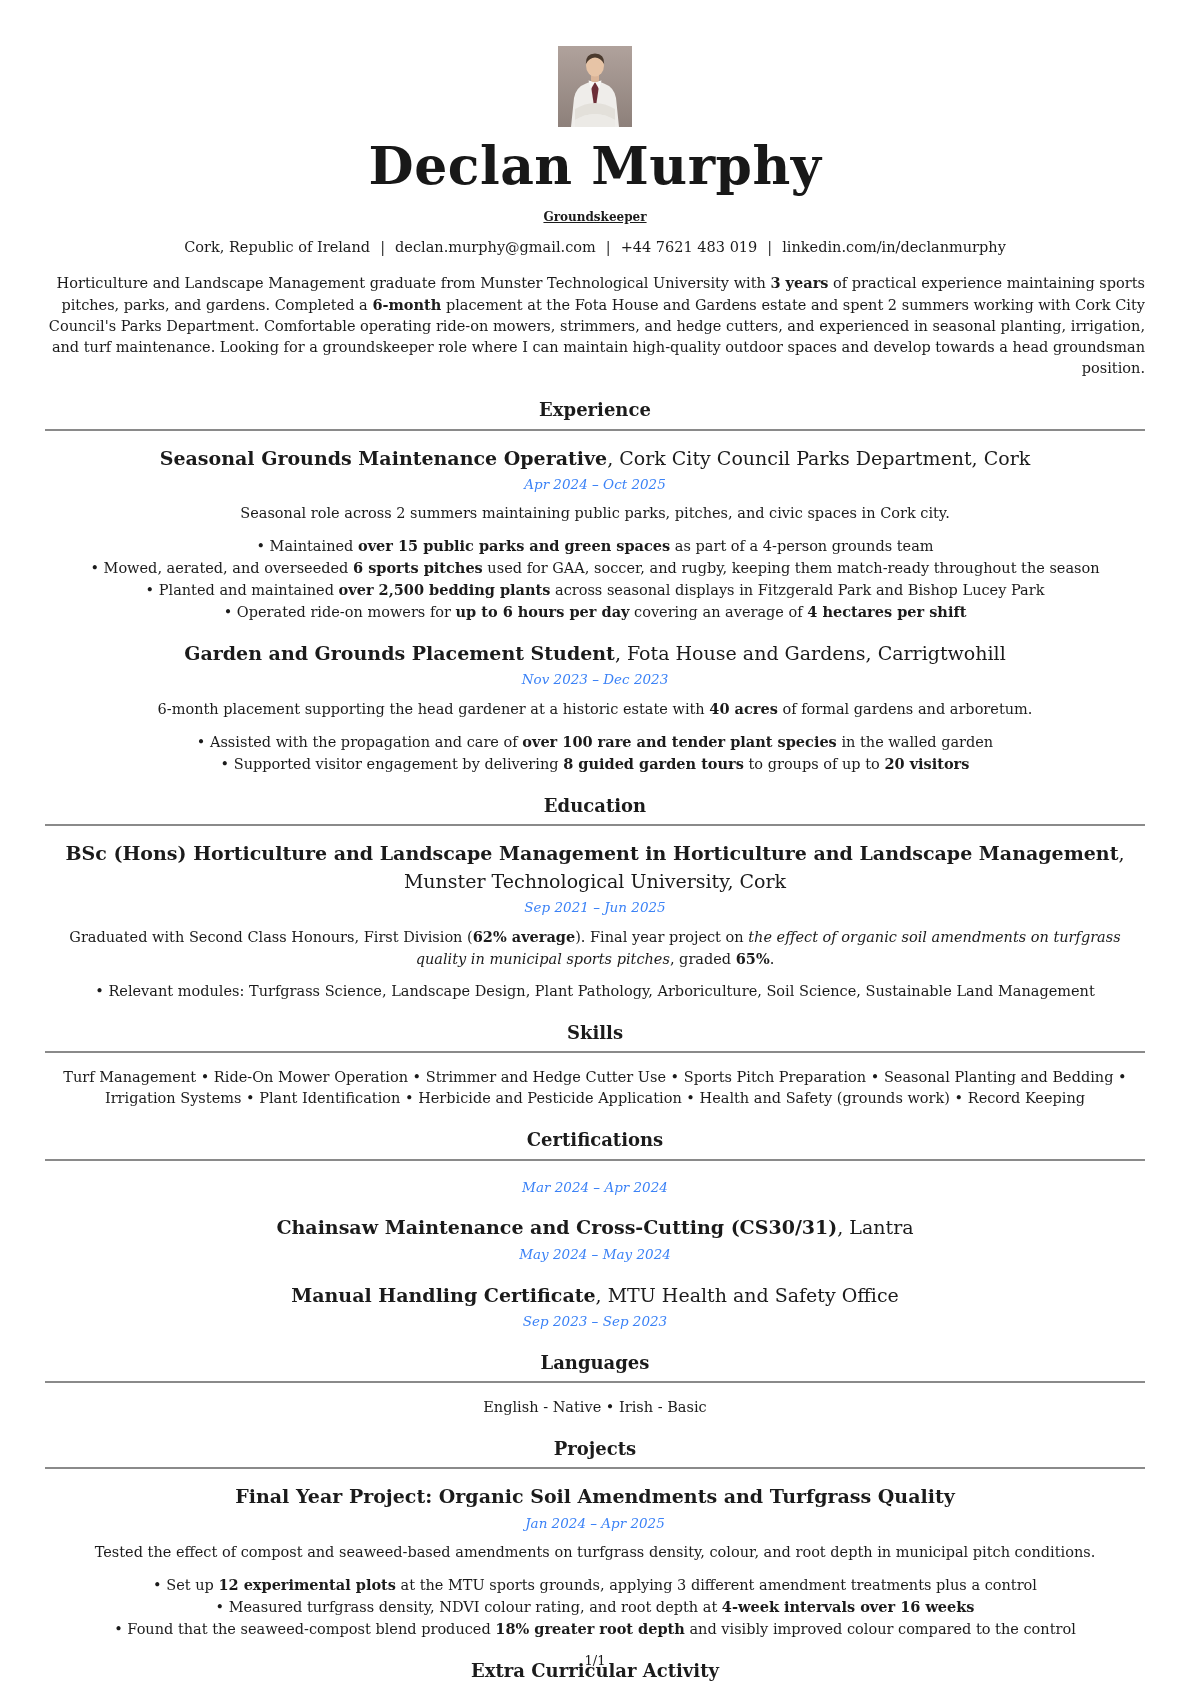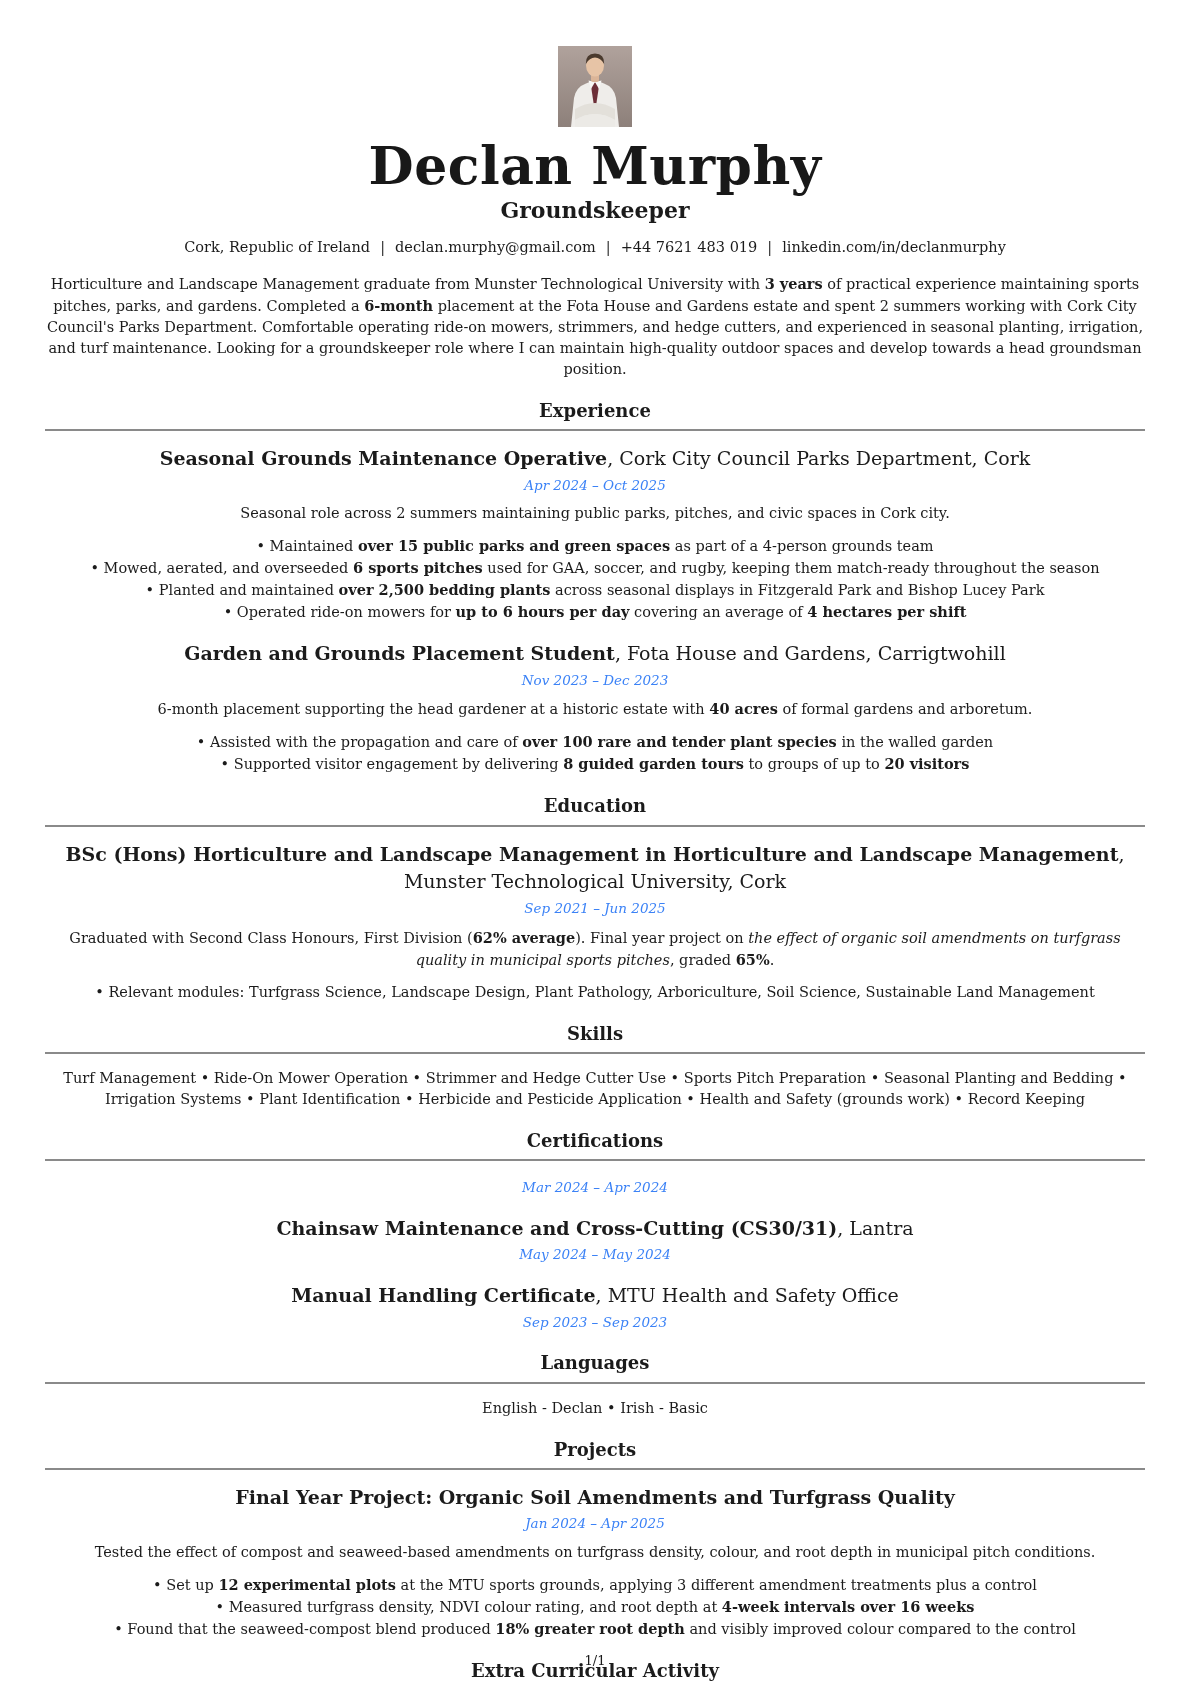--- a/index.html
+++ b/index.html
@@ -26,30 +26,32 @@
   .photo svg { display: block; }
   h1.name {
     margin: 10px 0 0 0;
     font-size: 52px;
     line-height: 1.12;
     font-weight: 700;
     color: #181818;
     letter-spacing: 0.5px;
   }
   .job-title {
-    font-size: 22px;
+    margin-top: 14px;
+    font-size: 12px;
     font-weight: 700;
+    text-decoration: underline;
   }
   .contact-line {
     margin-top: 10px;
     font-size: 14.5px;
   }
   .contact-sep { padding: 0 10px; color: #2a2a2a; }
   .summary {
-    text-align: center;
+    text-align: right;
   }
   .cv-section { margin-top: 0; }
   .sec-head {
     margin: 19px 0 0 0;
     font-size: 18px;
     font-weight: 700;
     line-height: 1.3;
   }
   .rule {
     border: none;
@@ -181,21 +183,21 @@
         <div class="entry-title"><span class="seg-b">Manual Handling Certificate</span><span>, MTU Health and Safety Office</span></div>
         <div class="entry-date">Sep 2023 – Sep 2023</div>
       </div>
     </div>
   </section>
 
   <section class="cv-section">
     <h2 class="sec-head">Languages</h2>
     <hr class="rule">
     <div class="sec-body">
-      <div class="inline-line">English - Declan • Irish - Basic</div>
+      <div class="inline-line">English - Native • Irish - Basic</div>
     </div>
   </section>
 
   <section class="cv-section">
     <h2 class="sec-head">Projects</h2>
     <hr class="rule">
     <div class="sec-body">
       <div class="entry">
         <div class="entry-title"><span class="seg-b">Final Year Project: Organic Soil Amendments and Turfgrass Quality</span></div>
         <div class="entry-date">Jan 2024 – Apr 2025</div>

